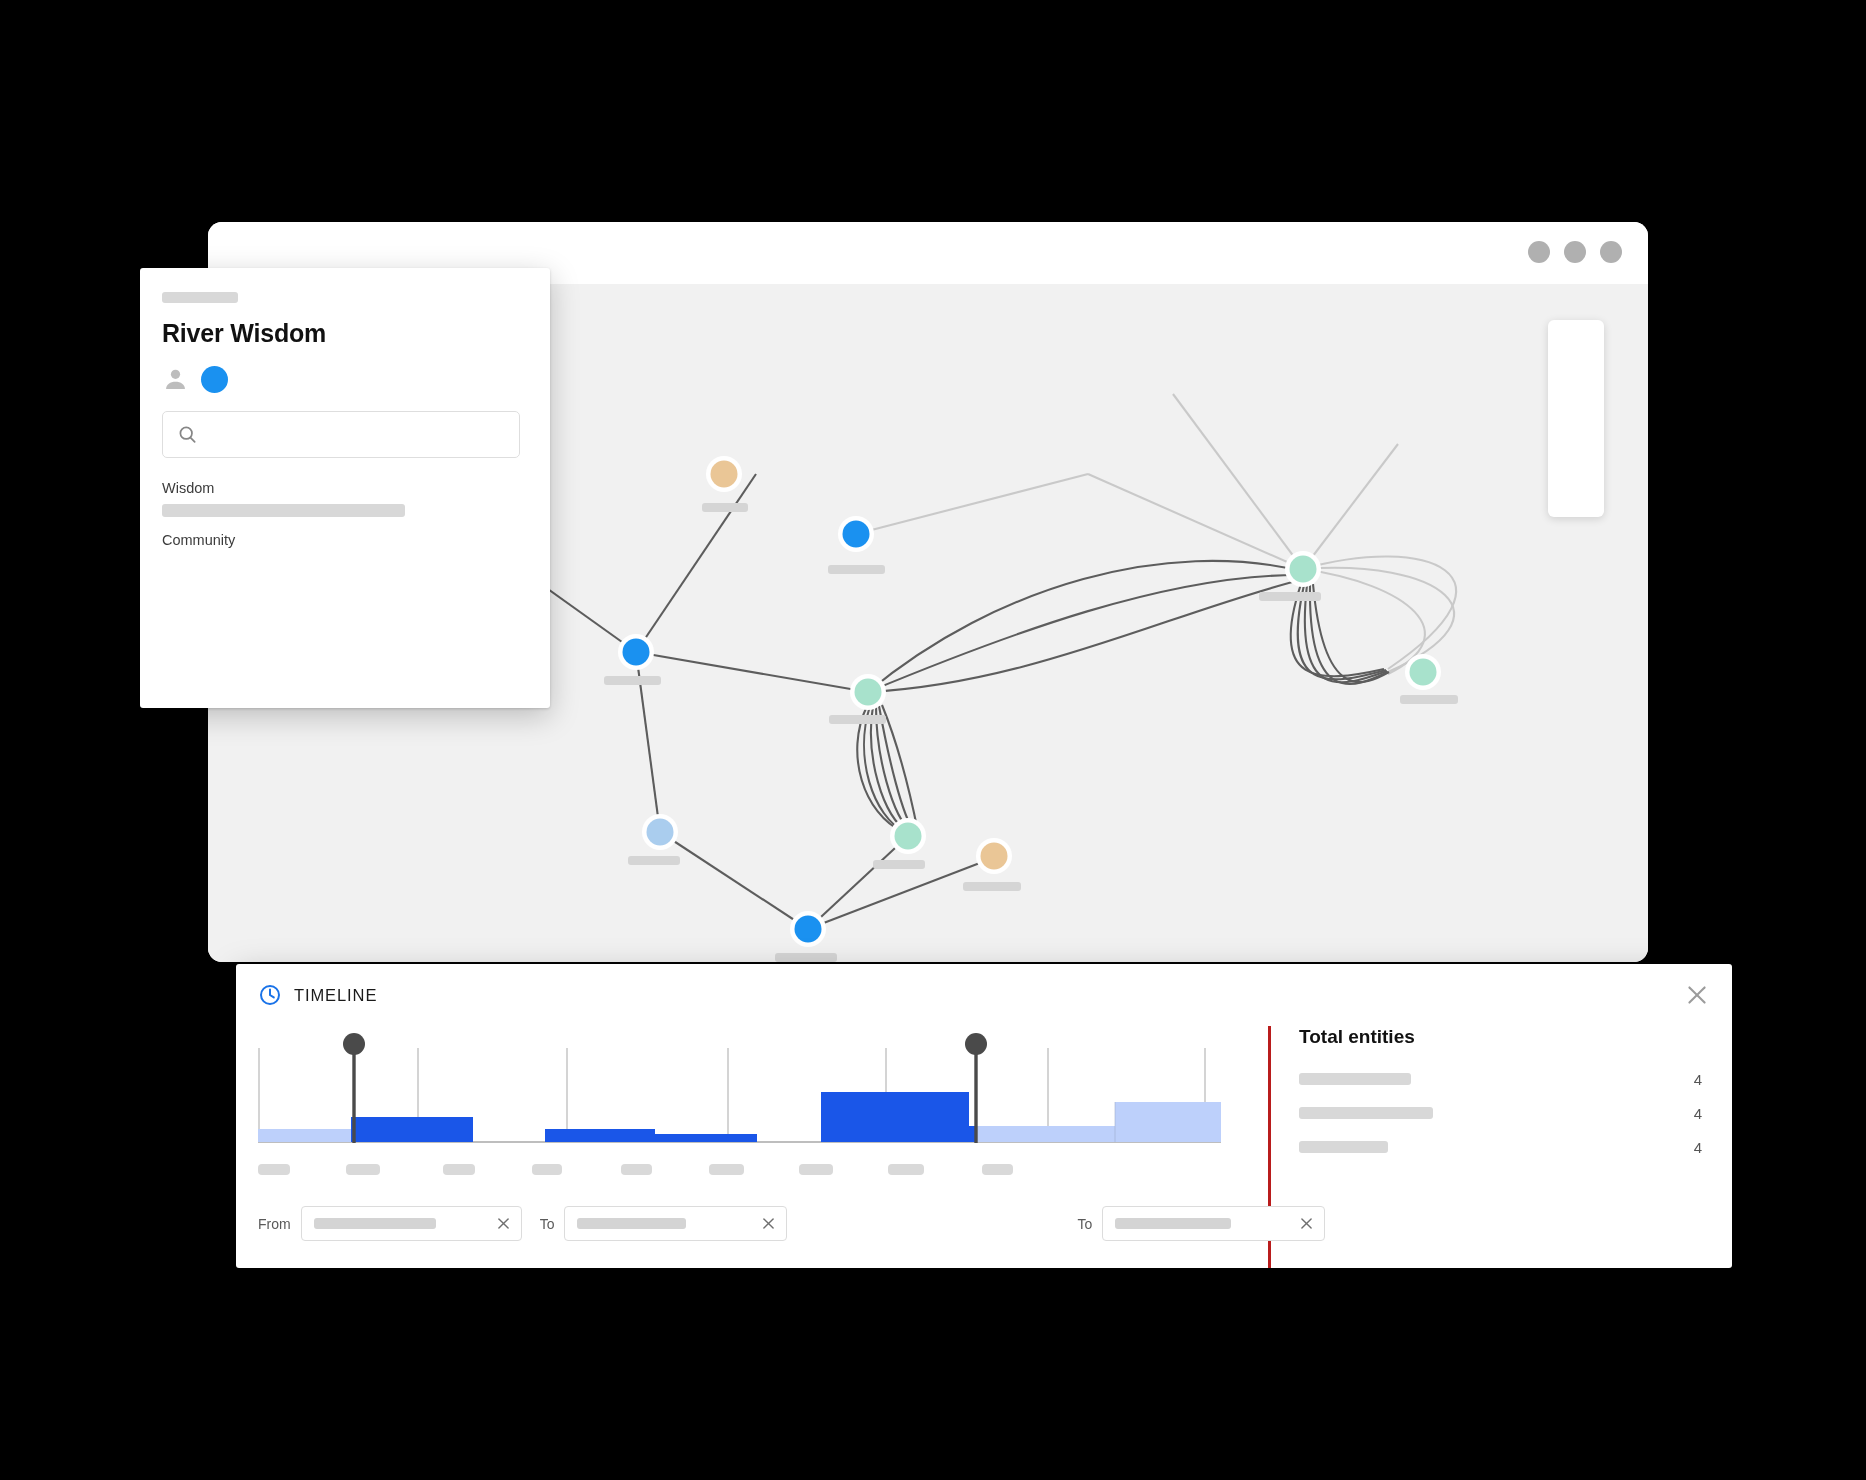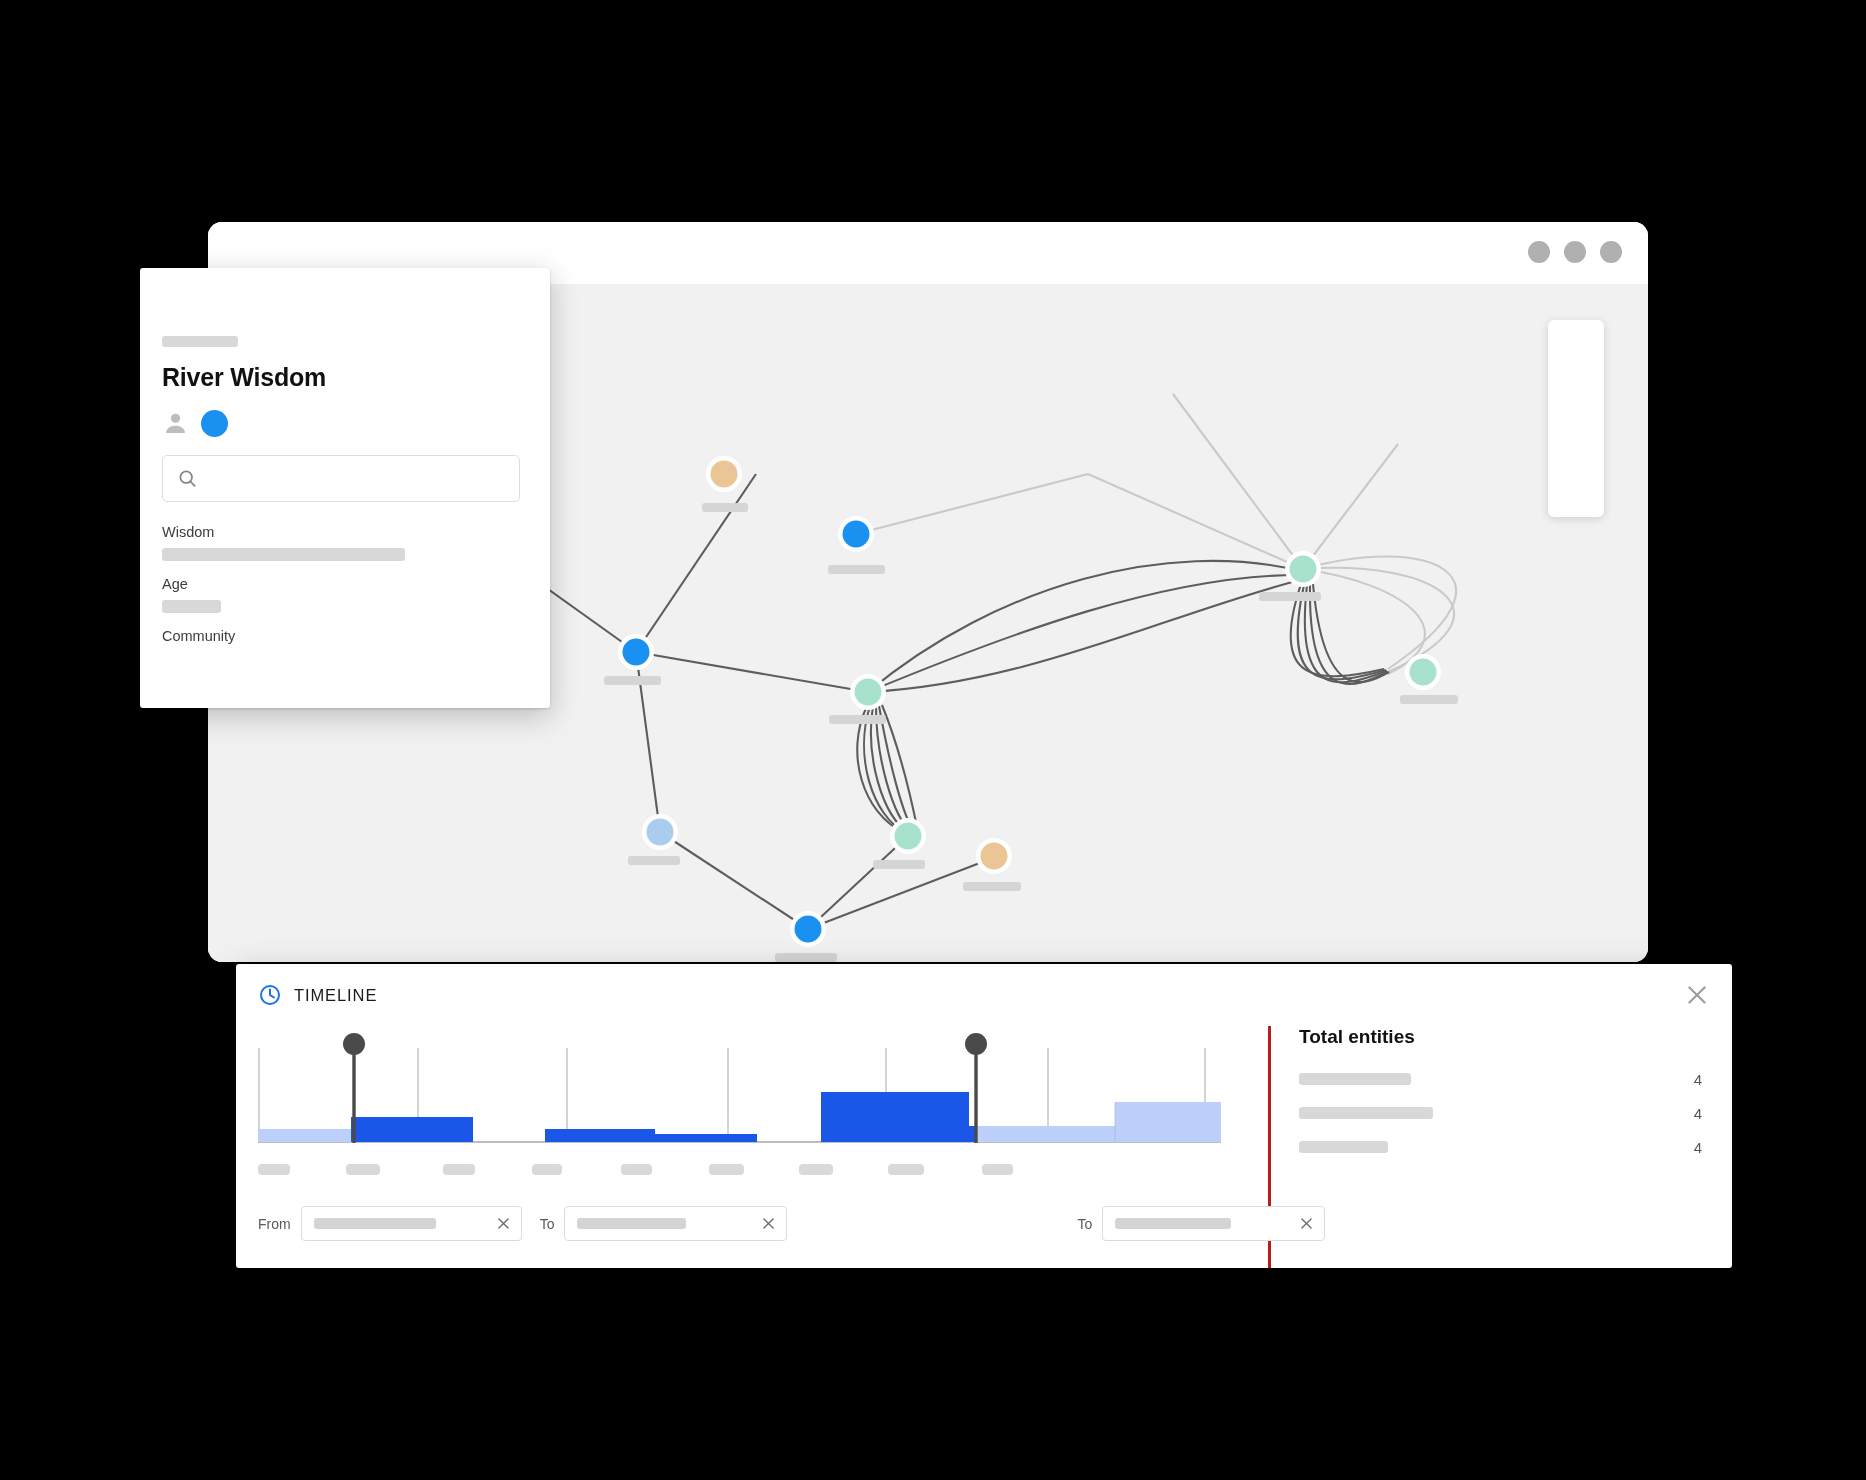--- a/index.html
+++ b/index.html
@@ -105,21 +105,21 @@
     top: 268px;
     width: 410px;
     height: 440px;
     background: #ffffff;
     border-radius: 3px;
     box-shadow: 0 8px 30px rgba(0,0,0,0.22), 0 1px 3px rgba(0,0,0,0.16);
     padding: 0;
     z-index: 10;
     overflow: hidden;
   }
-  .panel-inner { padding: 24px 30px 0 22px; margin-top: 44px; }
+  .panel-inner { padding: 24px 30px 0 22px; }
 
   .skeleton {
     background: #d8d8d8;
     border-radius: 3px;
     height: 13px;
     display: block;
   }
   .panel-eyebrow { width: 76px; height: 11px; margin-bottom: 17px; }
 
   .panel-title {
@@ -447,24 +447,20 @@
         <svg width="21" height="21" viewBox="0 0 24 24" fill="none" stroke="currentColor" stroke-width="2" stroke-linecap="round">
           <circle cx="10.5" cy="10.5" r="6.6"></circle>
             <line x1="15.4" y1="15.6" x2="20.2" y2="20.4"></line>
         </svg>
       </div>
 
       <div>
         <div class="field">
           <div class="field-label">Wisdom</div>
           <span class="skeleton field-value" style="width:243px"></span>
-        </div>
-        <div class="field">
-          <div class="field-label">Age</div>
-          <span class="skeleton field-value" style="width:59px"></span>
         </div>
         <div class="field">
           <div class="field-label">Community</div>
 
         </div>
 
       </div>
     </div>
   </div>
 

